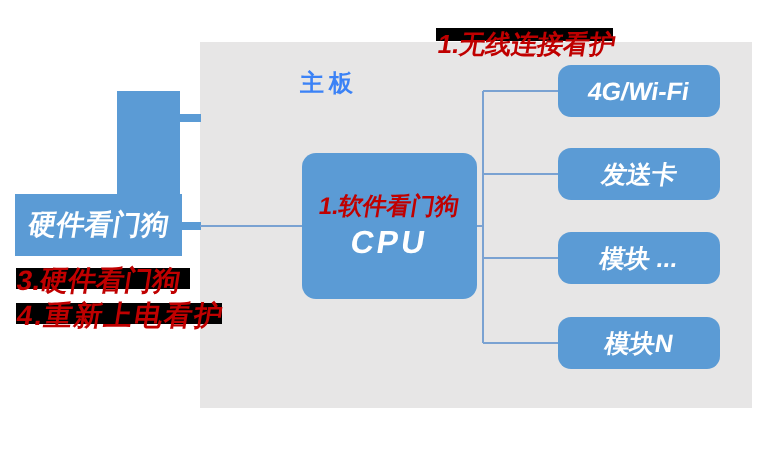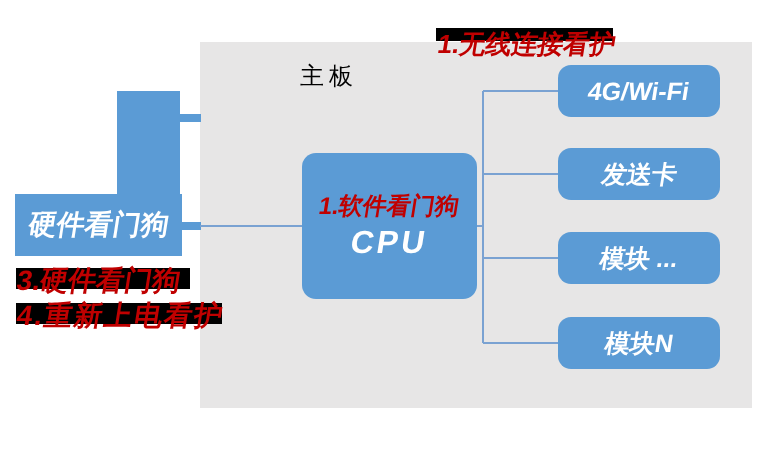--- a/index.html
+++ b/index.html
@@ -14,25 +14,25 @@
   
   .panel {
     position: absolute;
     left: 200px; top: 42px;
     width: 552px; height: 366px;
     background: #e7e6e6;
     z-index: 0;
   }
   .panel-label {
     position: absolute;
-    left: 300px; top: 64px;
+    left: 300px; top: 71px;
     font-size: 24px;
     letter-spacing: 5px;
-    color: #000000;
-    font-weight: 400;
+    color: #3b82f6;
+    font-weight: 700;
     z-index: 2;
     line-height: 1;
   }
   
   .blue { background: #5b9bd5; position: absolute; z-index: 1; }
   .vbar { left: 117px; top: 91px; width: 63px; height: 104px; }
   .stub-top { left: 179px; top: 114px; width: 22px; height: 8px; }
   .hw-box {
     left: 15px; top: 194px; width: 167px; height: 62px;
     display: flex; align-items: center; justify-content: center;

